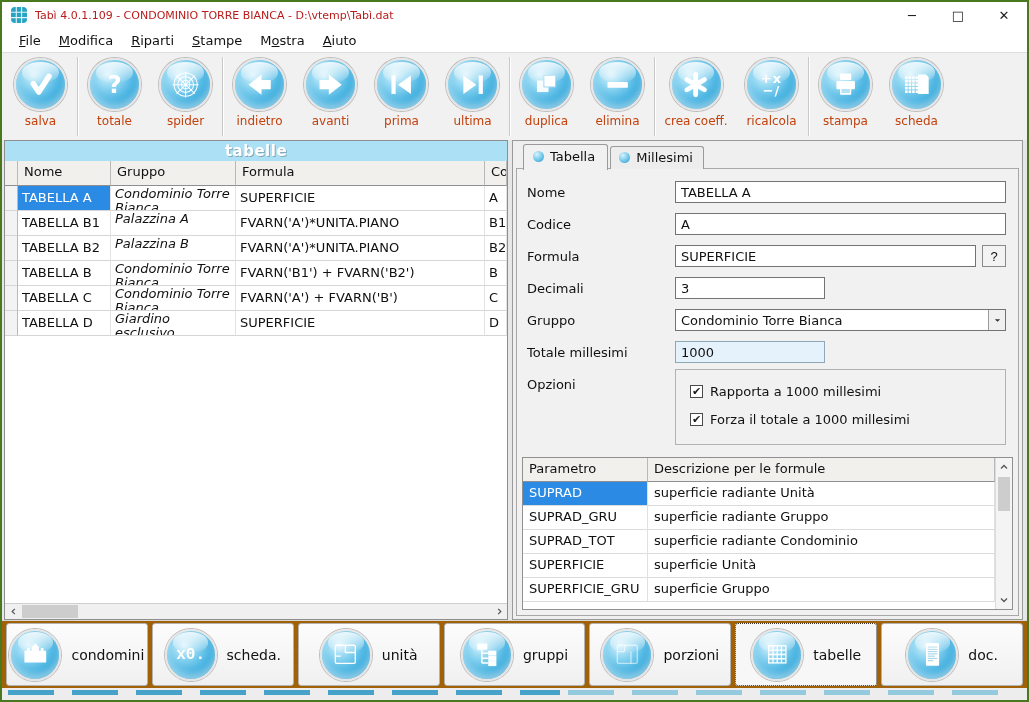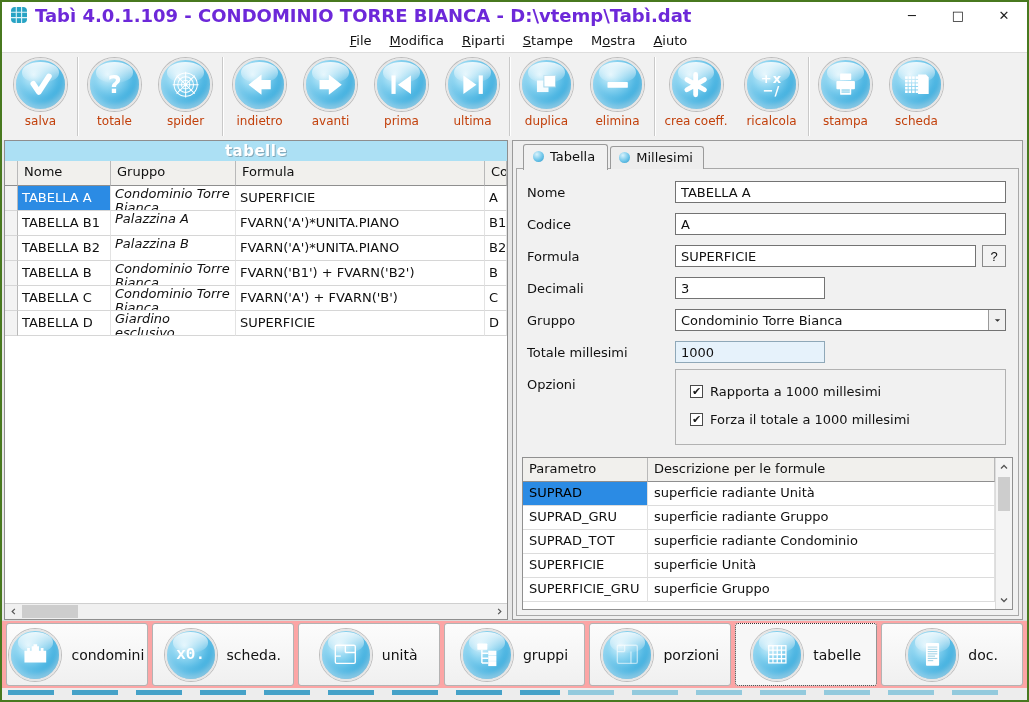--- a/index.html
+++ b/index.html
@@ -5,28 +5,28 @@
   * { box-sizing: border-box; }
   html,body { margin:0; padding:0; background:#888; }
   body { width:1029px; height:702px; font-family:"DejaVu Sans", sans-serif; }
   .window { position:relative; width:1029px; height:702px; border:2px solid #48791f;
             background:#fff; overflow:hidden; }
 
   
   .titlebar { position:absolute; left:0; top:0; width:1025px; height:26px; background:#fff;
               display:flex; align-items:center; padding-left:9px; }
   .titlebar .appicon { width:16px; height:16px; margin-right:8px; flex:0 0 auto; }
-  .titlebar .title { font-size:18px; color:#6d28d9;font-weight:bold; }
+  .titlebar .title { font-size:11px; color:#b91c1c; }
   .wincontrols { position:absolute; right:0; top:0; height:26px; display:flex; }
   .wbtn { width:46px; height:26px; display:flex; align-items:center; justify-content:center;
           font-size:13px; color:#222; }
 
   
   .menubar { position:absolute; left:0; top:26px; width:1025px; height:24px; background:#fff;
-             display:flex; align-items:center; padding-left:8px; font-size:13px;justify-content:center; }
+             display:flex; align-items:center; padding-left:8px; font-size:13px; }
   .menuitem { padding:3px 9px; color:#111; }
   .menuitem u { text-decoration:underline; }
 
   
   .toolbar { position:absolute; left:0; top:50px; width:1025px; height:88px; background:#f1f1f1;
              border-top:1px solid #dddddd; display:flex; align-items:stretch; padding-left:3px; }
   .tgroup { display:flex; }
   .tsep { width:1px; background:#c9c9c9; box-shadow:1px 0 0 #ffffff; margin:4px 1px; }
   .tbtn { width:71px; display:flex; flex-direction:column; align-items:center; padding-top:5px; }
   .tbtn.wide { width:80px; }
@@ -97,29 +97,29 @@
          line-height:11px; text-align:center; color:#1a1a1a; }
 
   
   .parampanel { position:absolute; left:5px; right:5px; top:288px; bottom:5px;
                 border:1px solid #909090; background:#fff; }
   .paramgrid { position:absolute; left:0; top:0; right:17px; bottom:0; overflow:hidden; }
   .prow { display:grid; grid-template-columns:125px 1fr; height:24px; }
   .prow.head .pc { background:#f1f0ed; border-bottom:1px solid #8f8f8f; border-right:1px solid #b9b9b9; }
   .pc { font-size:13px; color:#111; padding:3px 0 0 6px; border-right:1px solid #e0e0e0;
         border-bottom:1px solid #dcdcdc; white-space:nowrap; overflow:hidden; }
-  .pc.selcell { background:#2b8be4; color:#000000; }
+  .pc.selcell { background:#2b8be4; color:#ffffff; }
   .vscroll { position:absolute; right:0; top:0; bottom:0; width:17px; background:#f4f4f4;
              border-left:1px solid #dcdcdc; }
   .vscroll .arrow { position:absolute; left:0; width:16px; height:16px; display:flex;
              align-items:center; justify-content:center; }
   .vscroll .thumb { position:absolute; left:2px; top:19px; width:12px; height:34px; background:#cdcdcd; }
 
   
-  .bottombar { position:absolute; left:0; top:618px; width:1025px; height:68px; background:#fca5a5;
+  .bottombar { position:absolute; left:0; top:618px; width:1025px; height:68px; background:#a16207;
                border-top:1px solid #d9d9d9; display:flex; padding:1px 2px; }
   .bbtn { flex:1; margin:1px 2px; border:1px solid #b3b3b3; border-radius:3px;
           background:linear-gradient(#fcfcfc,#f0f0f0); display:flex; align-items:center;
           justify-content:center; gap:10px; }
   .bbtn .sphere { width:52px; height:52px; flex:0 0 auto;font-family:Liberation Mono, monospace; }
   .bbtn .lbl { font-size:14px; color:#111; white-space:nowrap; }
   .bbtn.active { border:1px dotted #333; background:#f7f7f7; }
 
   
   .statusstrip { position:absolute; left:0; top:686px; width:1025px; height:12px; background:#ededed; }

